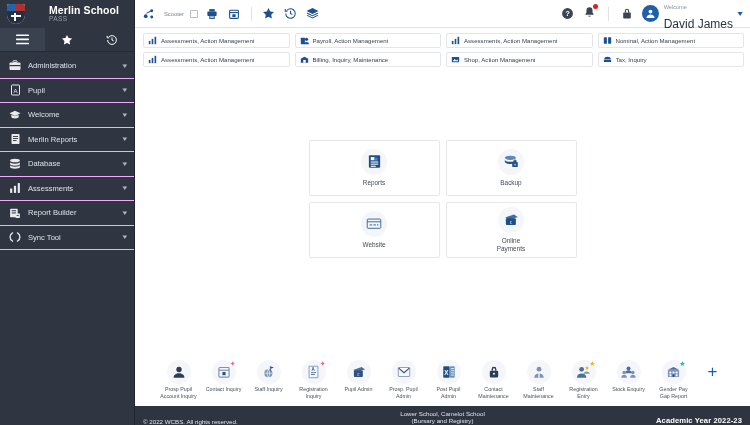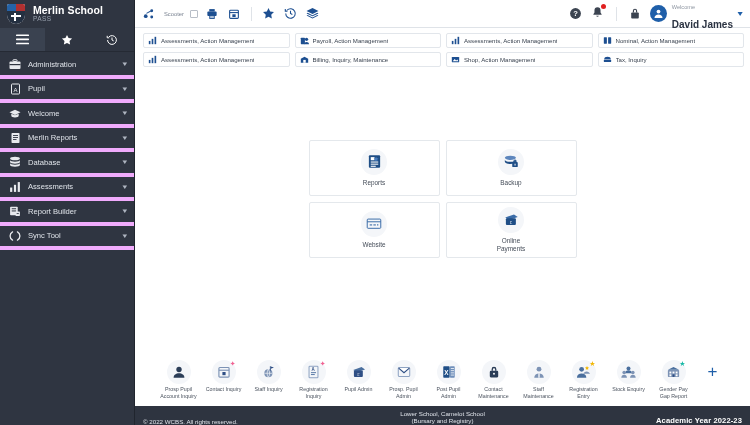--- a/index.html
+++ b/index.html
@@ -25,21 +25,21 @@
     background: #2f3541;
     border-right: 1px solid #20252e;
     display: flex;
     flex-direction: column;
     z-index: 5;
   }
   .brand {
     height: 28px;
     display: flex;
     align-items: center;
-    gap: 7px;
+    gap: 23px;
     padding: 0 6px;
     background: #2f3541;
   }
   .crest {
     width: 20px; height: 22px;
     position: relative;
     flex: 0 0 auto;
   }
   .crest .shield {
     position: absolute;
@@ -89,21 +89,21 @@
     flex: 1;
     overflow: hidden;
     padding-top: 2px;
   }
   .nav-item {
     height: 24.5px;
     display: flex;
     align-items: center;
     padding: 0 7px 0 9px;
     gap: 7px;
-    border-bottom: 4px solid #f0abfc;
+    border-bottom: 1px solid #f0abfc;
     cursor: pointer;
   }
   .nav-ico {
     width: 12px; height: 12px;
     flex: 0 0 12px;
     display: flex;
     align-items: center;
     justify-content: center;
     color: #e8eaee;
   }
@@ -180,21 +180,21 @@
   }
   .avatar-block { display: flex; align-items: center; gap: 5px; cursor: pointer; }
   .avatar {
     width: 17px; height: 17px;
     border-radius: 50%;
     background: #1f5fa9;
     display: flex; align-items: center; justify-content: center;
   }
   .who { line-height: 1.15; }
   .who .w1 { font-size: 5.6px; color: #8d95a1; }
-  .who .w2 { font-size: 10px; color: #2b3342; font-weight: bold; white-space: nowrap; }
+  .who .w2 { font-size: 12px; color: #2b3342; font-weight: normal; white-space: nowrap; }
   .who-chev { color: #1f5fa9; font-size: 8px; transform: scaleX(1.3); }
 
   
   .tilebar {
     padding: 5px 6px 4px 8px;
     background: #ffffff;
     flex: 0 0 auto;
   }
   .tile-row {
     display: flex;

